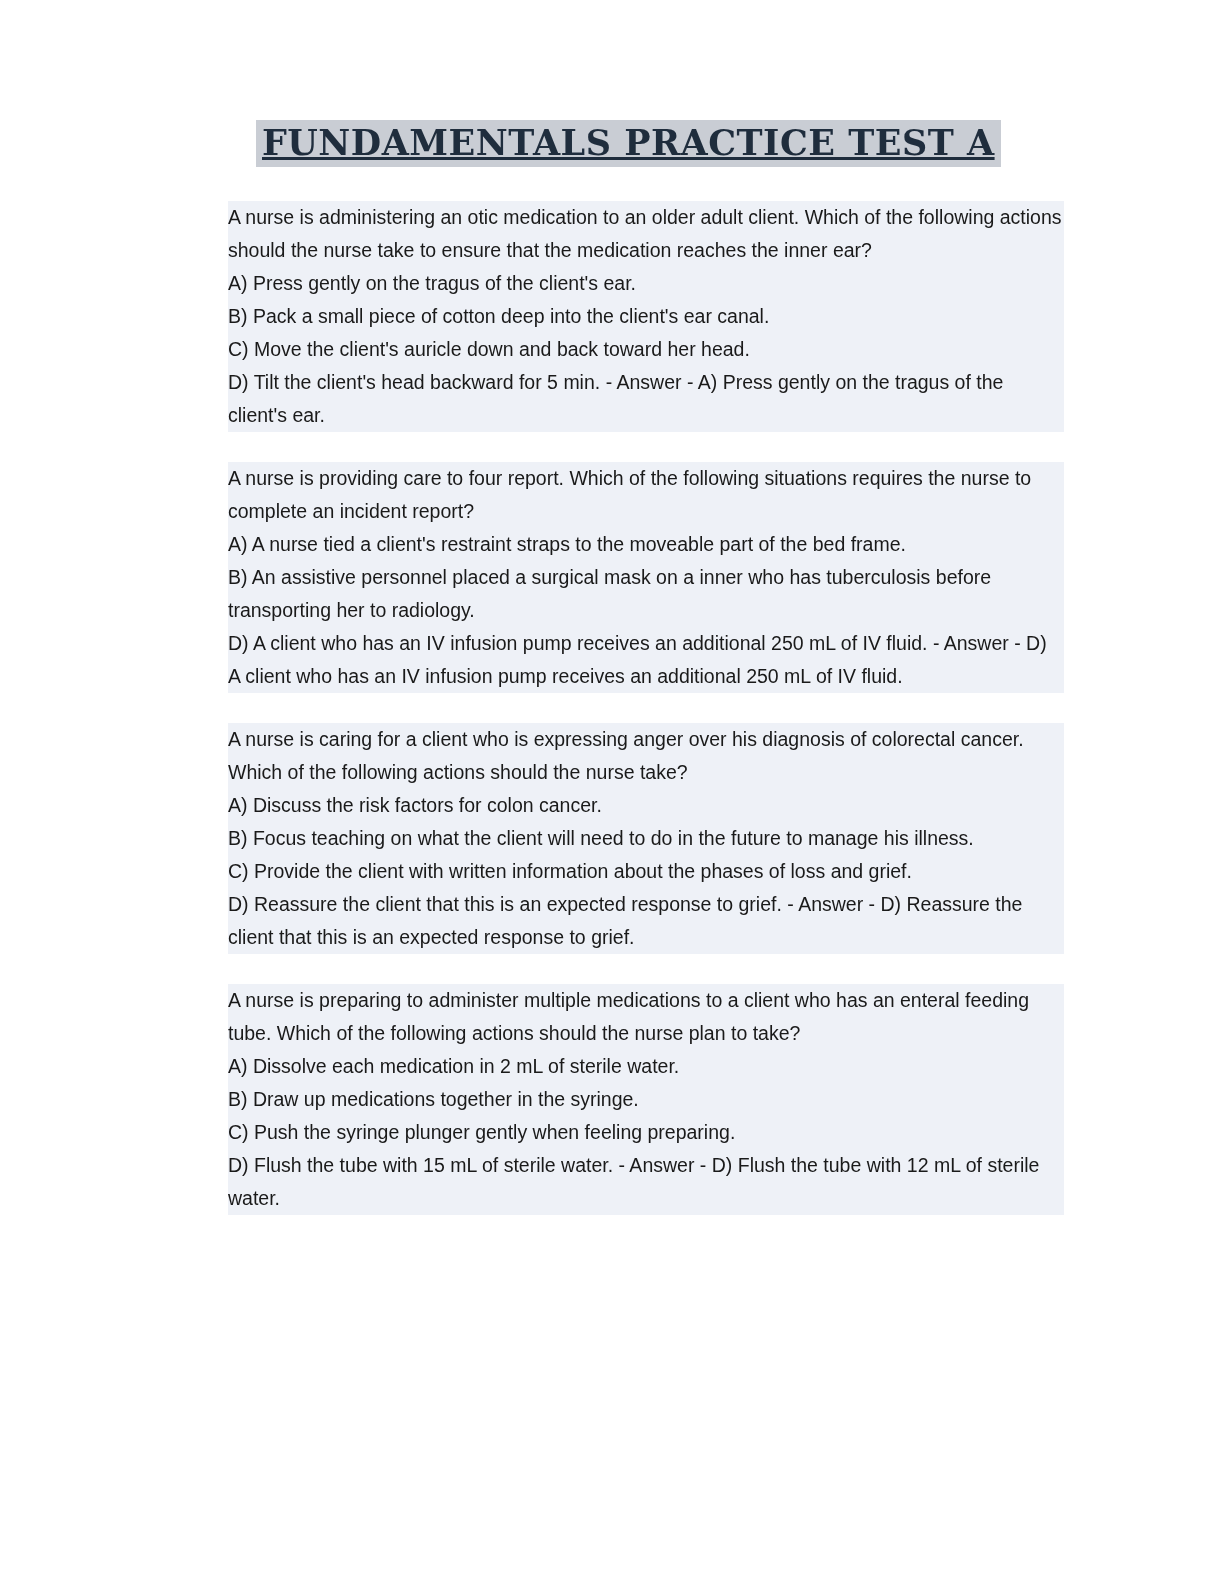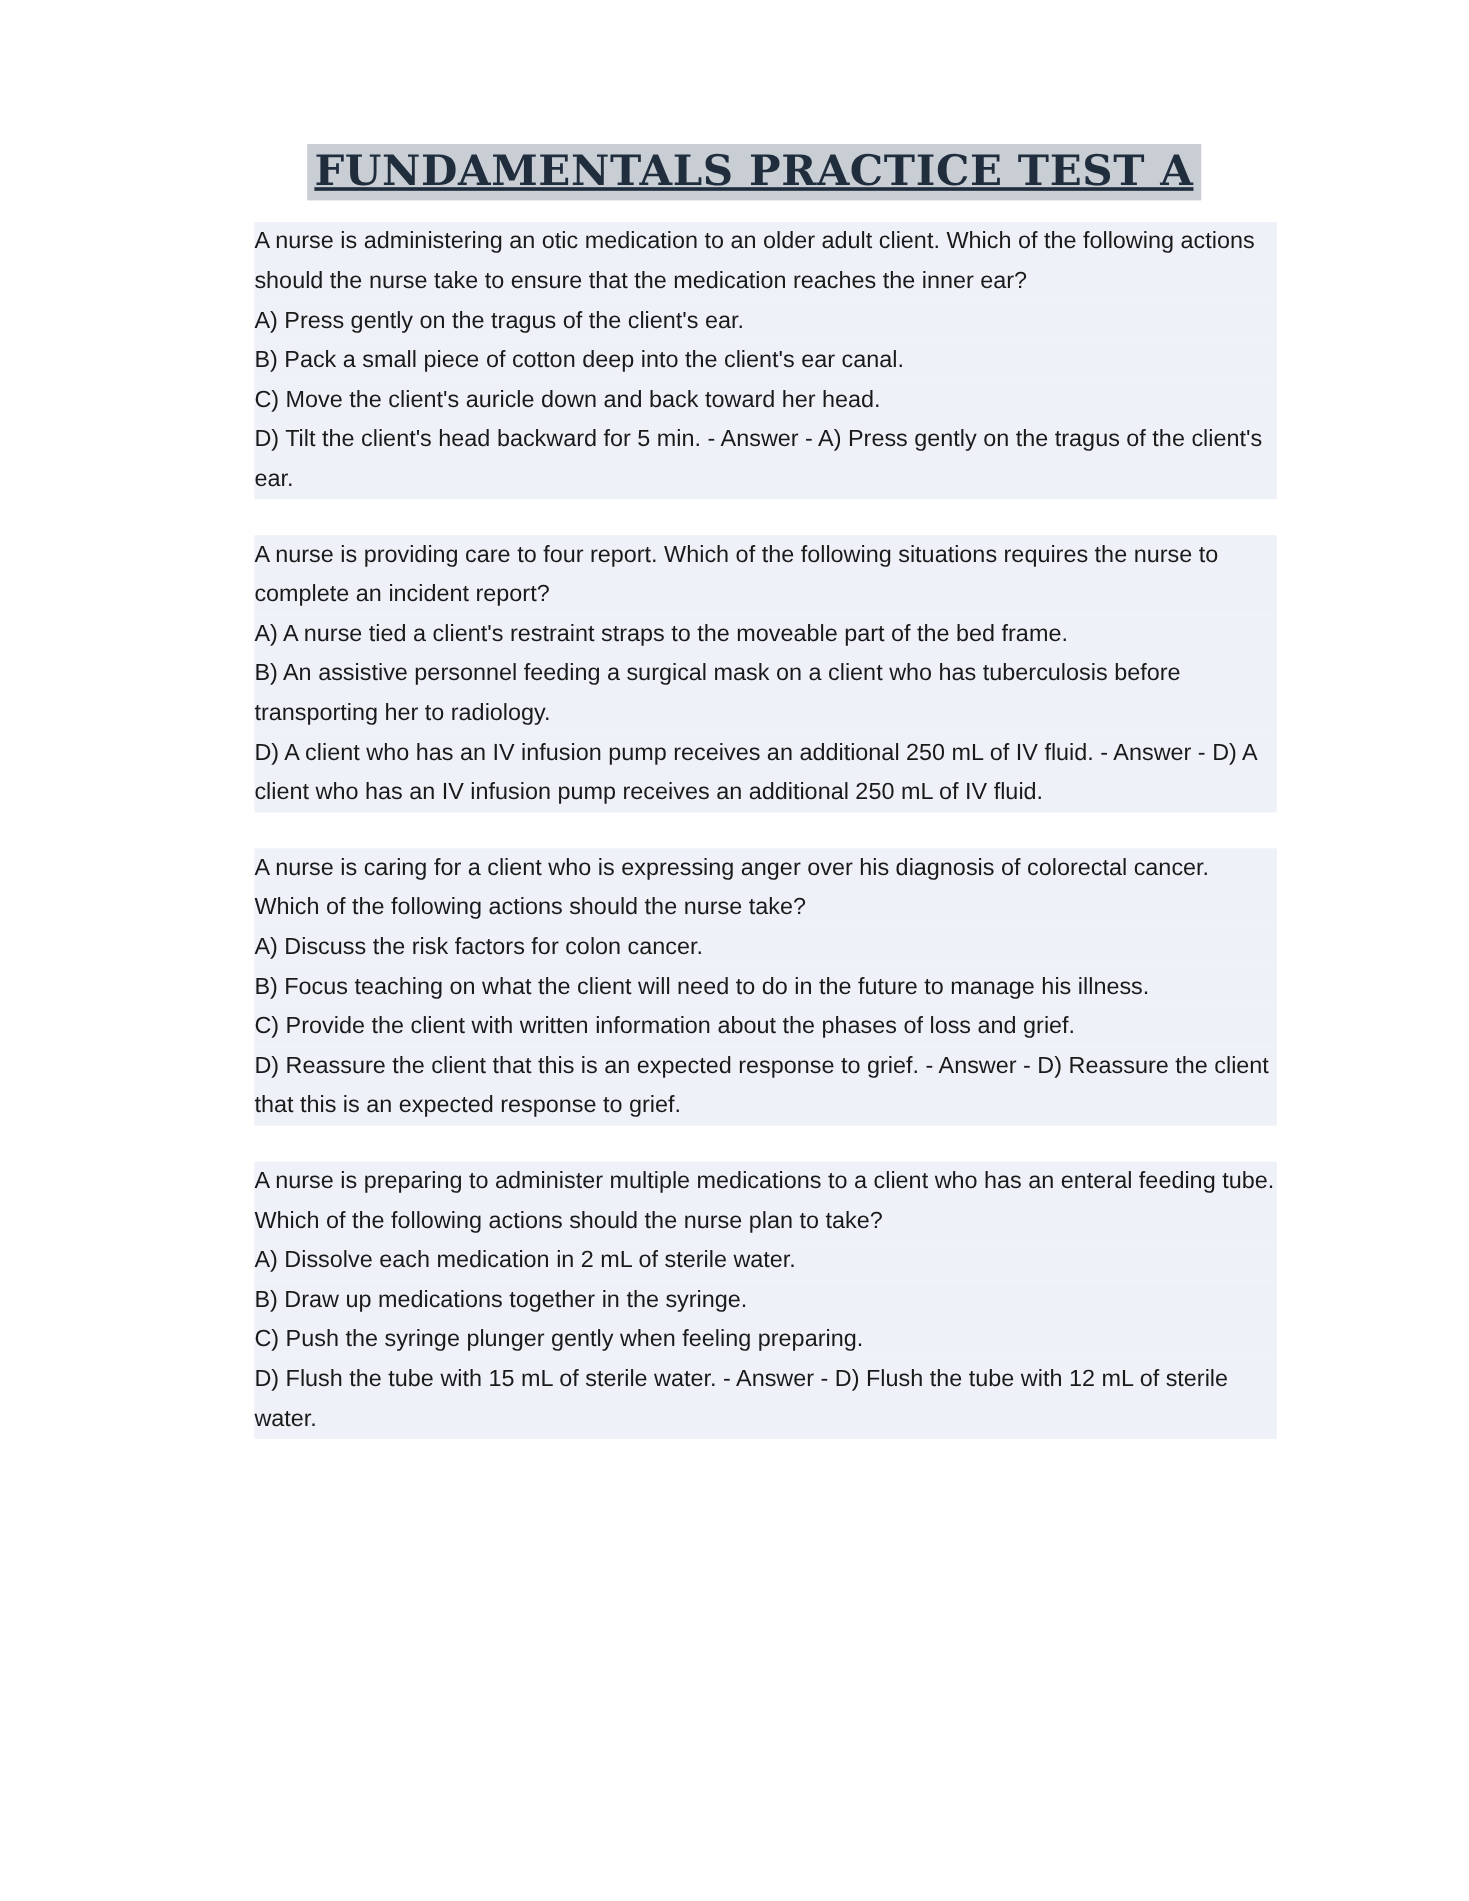--- a/index.html
+++ b/index.html
@@ -26,29 +26,29 @@
   .doc-title {
     font-family: "DejaVu Serif", serif;
     font-weight: bold;
     font-size: 35px;
     letter-spacing: 0.5px;
     color: #1f2d3d;
     text-align: center;
     text-decoration: underline;
     background: #c9cdd4;
     display: inline-block;
-    margin: 0 0 18px 44px;
+    margin: 0 0 34px 44px;
     padding: 2px 6px 4px 6px;
     white-space: nowrap;
   }
   .title-wrap {
     text-align: left;
   }
   .qblock {
-    margin: 0 0 30px 0;
+    margin: 0 0 30px 16px;
   }
   .line {
     font-size: 19.5px;
     line-height: 33px;
     color: #1a1a1a;
     background: #eef1f7;
     display: block;
     white-space: pre-wrap;
   }
 </style>
@@ -65,21 +65,21 @@
     <span class="line">A nurse is administering an otic medication to an older adult client. Which of the following actions should the nurse take to ensure that the medication reaches the inner ear?</span>
     <span class="line">A) Press gently on the tragus of the client's ear.</span>
     <span class="line">B) Pack a small piece of cotton deep into the client's ear canal.</span>
     <span class="line">C) Move the client's auricle down and back toward her head.</span>
     <span class="line">D) Tilt the client's head backward for 5 min. - Answer - A) Press gently on the tragus of the client's ear.</span>
   </div>
 
   <div class="qblock">
     <span class="line">A nurse is providing care to four report. Which of the following situations requires the nurse to complete an incident report?</span>
     <span class="line">A) A nurse tied a client's restraint straps to the moveable part of the bed frame.</span>
-    <span class="line">B) An assistive personnel feeding a surgical mask on a client who has tuberculosis before transporting her to radiology.</span>
+    <span class="line">B) An assistive personnel placed a surgical mask on a inner who has tuberculosis before transporting her to radiology.</span>
     <span class="line">D) A client who has an IV infusion pump receives an additional 250 mL of IV fluid. - Answer - D) A client who has an IV infusion pump receives an additional 250 mL of IV fluid.</span>
   </div>
 
   <div class="qblock">
     <span class="line">A nurse is caring for a client who is expressing anger over his diagnosis of colorectal cancer. Which of the following actions should the nurse take?</span>
     <span class="line">A) Discuss the risk factors for colon cancer.</span>
     <span class="line">B) Focus teaching on what the client will need to do in the future to manage his illness.</span>
     <span class="line">C) Provide the client with written information about the phases of loss and grief.</span>
     <span class="line">D) Reassure the client that this is an expected response to grief. - Answer - D) Reassure the client that this is an expected response to grief.</span>
   </div>

